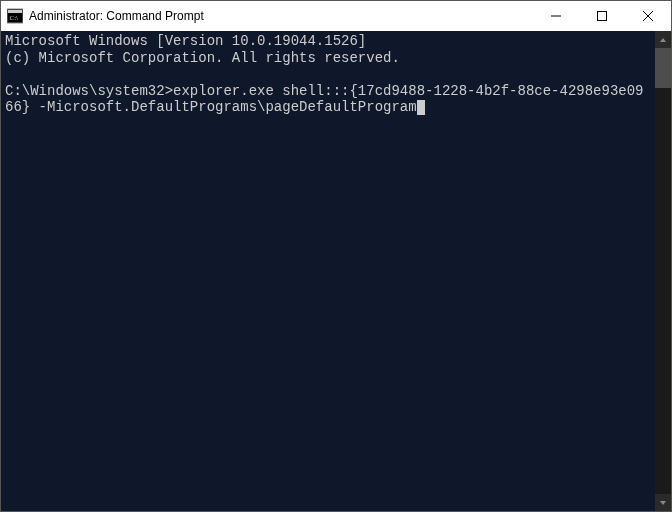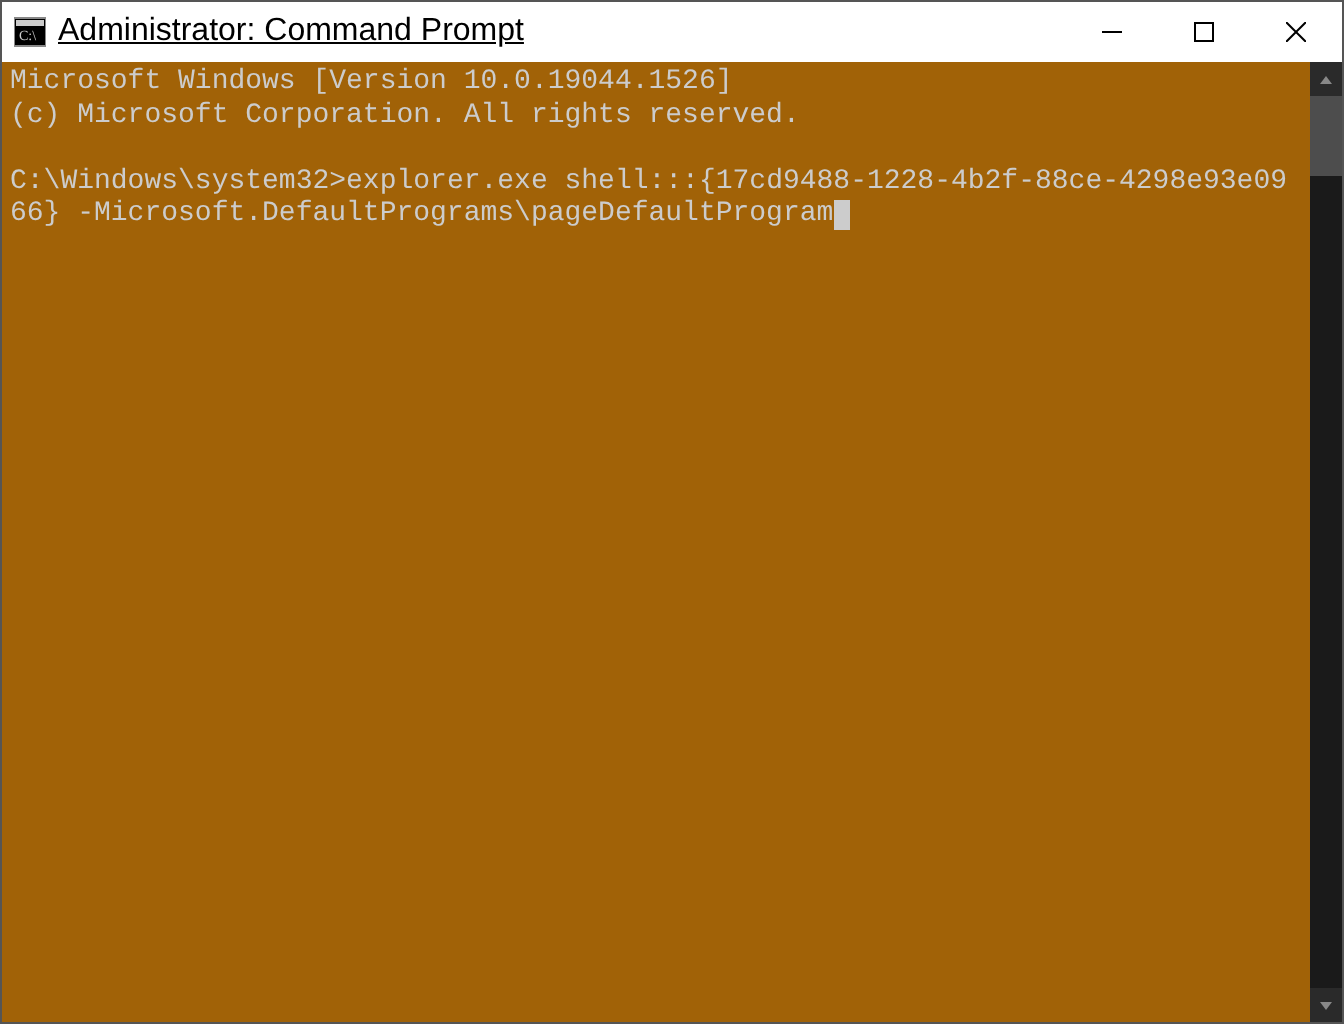--- a/index.html
+++ b/index.html
@@ -22,24 +22,23 @@
   }
   .titlebar-icon {
     width: 16px;
     height: 16px;
     margin-right: 6px;
     display: flex;
     align-items: center;
     justify-content: center;
   }
   .titlebar-title {
-    font-size: 16px;
+    font-size: 12px;
     color: #000;
     flex: 0 0 auto;
-    text-decoration: underline;
   }
   .titlebar-spacer { flex: 1; }
   .titlebar-controls {
     display: flex;
     height: 100%;
   }
   .titlebar-btn {
     width: 46px;
     height: 100%;
     display: flex;
@@ -52,21 +51,21 @@
     cursor: pointer;
   }
   .client-area {
     flex: 1;
     display: flex;
     background: #0c0c0c;
     position: relative;
   }
   .terminal {
     flex: 1;
-    background: #a16207;
+    background: #0f172a;
     color: #cccccc;
     font-family: Consolas, 'Courier New', monospace;
     font-size: 14px;
     line-height: 16.5px;
     padding: 2px 4px 4px 4px;
     white-space: pre-wrap;
     word-break: break-all;
     overflow: hidden;
   }
   .scrollbar {

